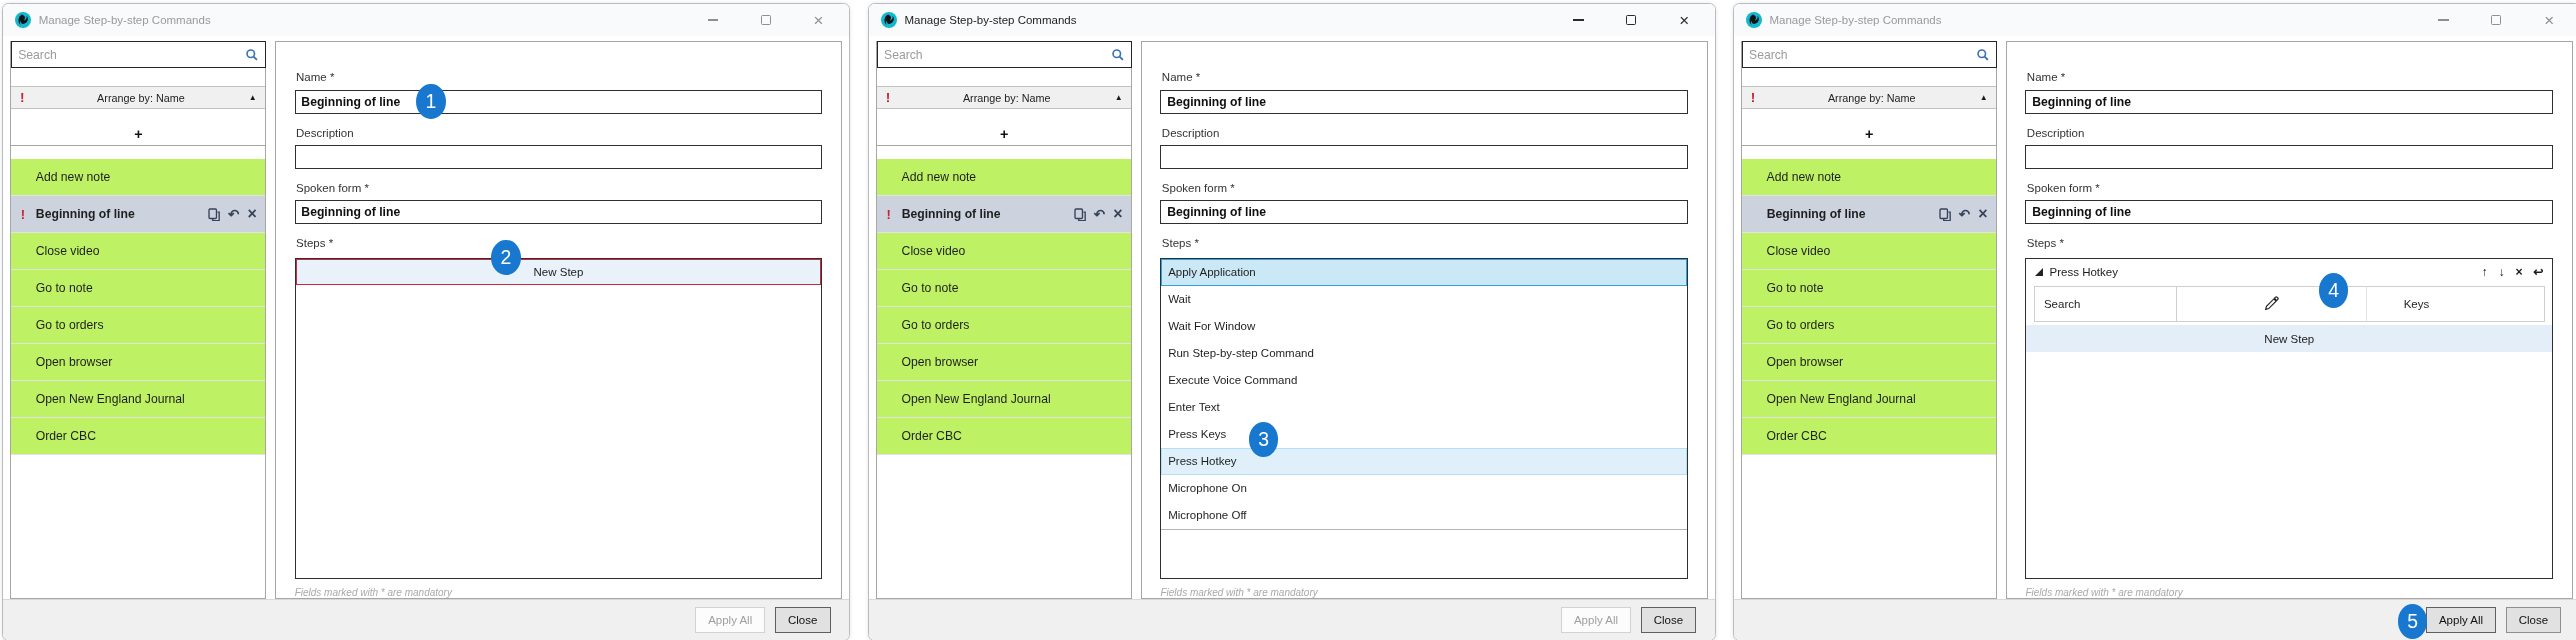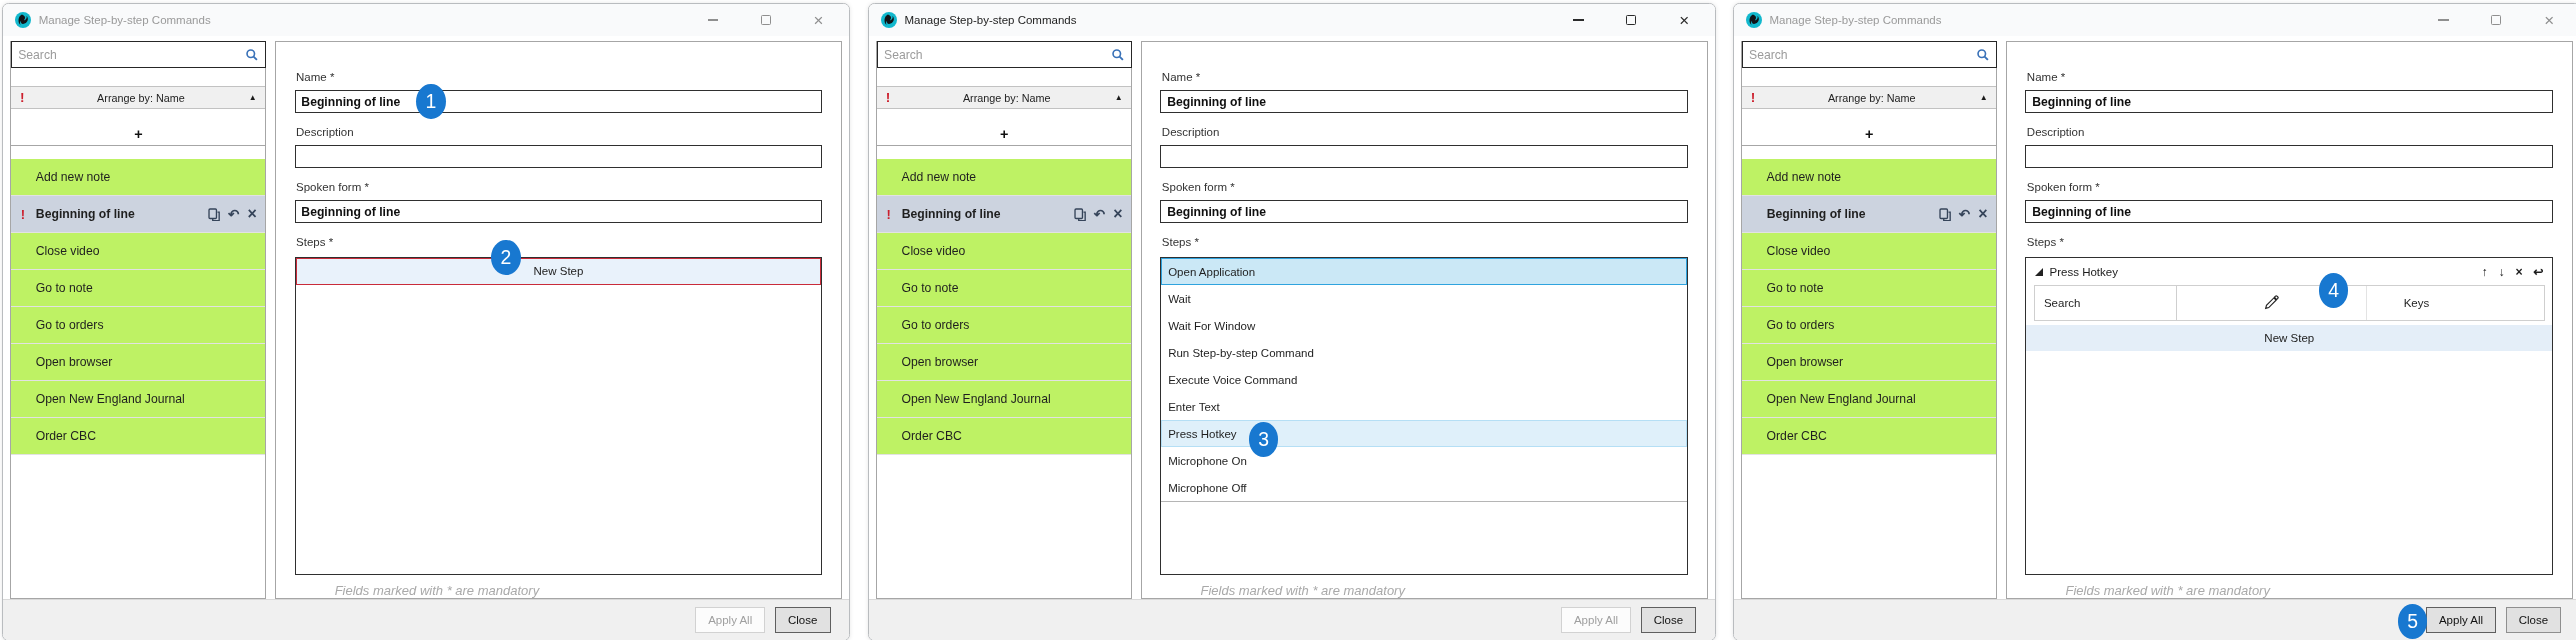--- a/index.html
+++ b/index.html
@@ -51,21 +51,21 @@
 
   
   .panel { flex:1; border:0.7px solid #a6a6a6; background:#fff; position:relative;
     padding:29.4px 18.7px 0 18.7px; display:flex; flex-direction:column; min-height:0; }
   .flabel { font-size:11.5px; color:#333; margin:0 0 6.5px 1.4px; }
   .gap { margin-top:13px; }
   .tinput { height:24px; border:1.4px solid #2f2f2f; background:#fff; display:flex;
     align-items:center; padding:0 5.7px; font-size:12.2px; font-weight:bold; color:#0f0f0f; }
   .stepsbox { margin-top:2.2px; height:325px; border:1.4px solid #2f2f2f; background:#fff;
     overflow:hidden; position:relative; }
-  .note { margin-top:8px; font-style:italic; font-size:13px; color:#a9a9a9;margin-left:40px; }
+  .note { margin-top:8px; font-style:italic; font-size:10px; color:#a9a9a9; }
 
   
   .newstep-error { height:26.6px; background:#e9f2fb; border:1.4px solid #c92b3a;
     display:flex; align-items:center; justify-content:center; font-size:11.5px; color:#222; }
 
   
   .stepopt { height:27px; display:flex; align-items:center; padding:0 5.7px;
     font-size:11.5px; color:#1f1f1f; border:1.4px solid transparent; }
   .stepopt.sel { background:#cbe8f6; border-color:#2fa3de; }
   .stepopt.hov { background:#dff0fa; border-color:#b5dff5; }
@@ -256,26 +256,27 @@
       <div class="flabel gap">Description</div>
       <div class="tinput">
           <span></span>
         </div>
       <div class="flabel gap">Spoken form *</div>
       <div class="tinput">
           <span>Beginning of line</span>
         </div>
       <div class="flabel gap">Steps *</div>
       <div class="stepsbox">
-        <div class="stepopt sel">Open Application</div>
+        <div class="stepopt sel">Apply Application</div>
         <div class="stepopt">Wait</div>
         <div class="stepopt">Wait For Window</div>
         <div class="stepopt">Run Step-by-step Command</div>
         <div class="stepopt">Execute Voice Command</div>
         <div class="stepopt">Enter Text</div>
+        <div class="stepopt">Press Keys</div>
         <div class="stepopt hov">Press Hotkey</div>
         <div class="stepopt">Microphone On</div>
         <div class="stepopt">Microphone Off</div>
         <div class="opt-divider"></div>
       </div>
       <div class="note">Fields marked with * are mandatory</div>
     </div>
   </div>
   <div class="footer">
     <div class="btn disabled">Apply All</div>

